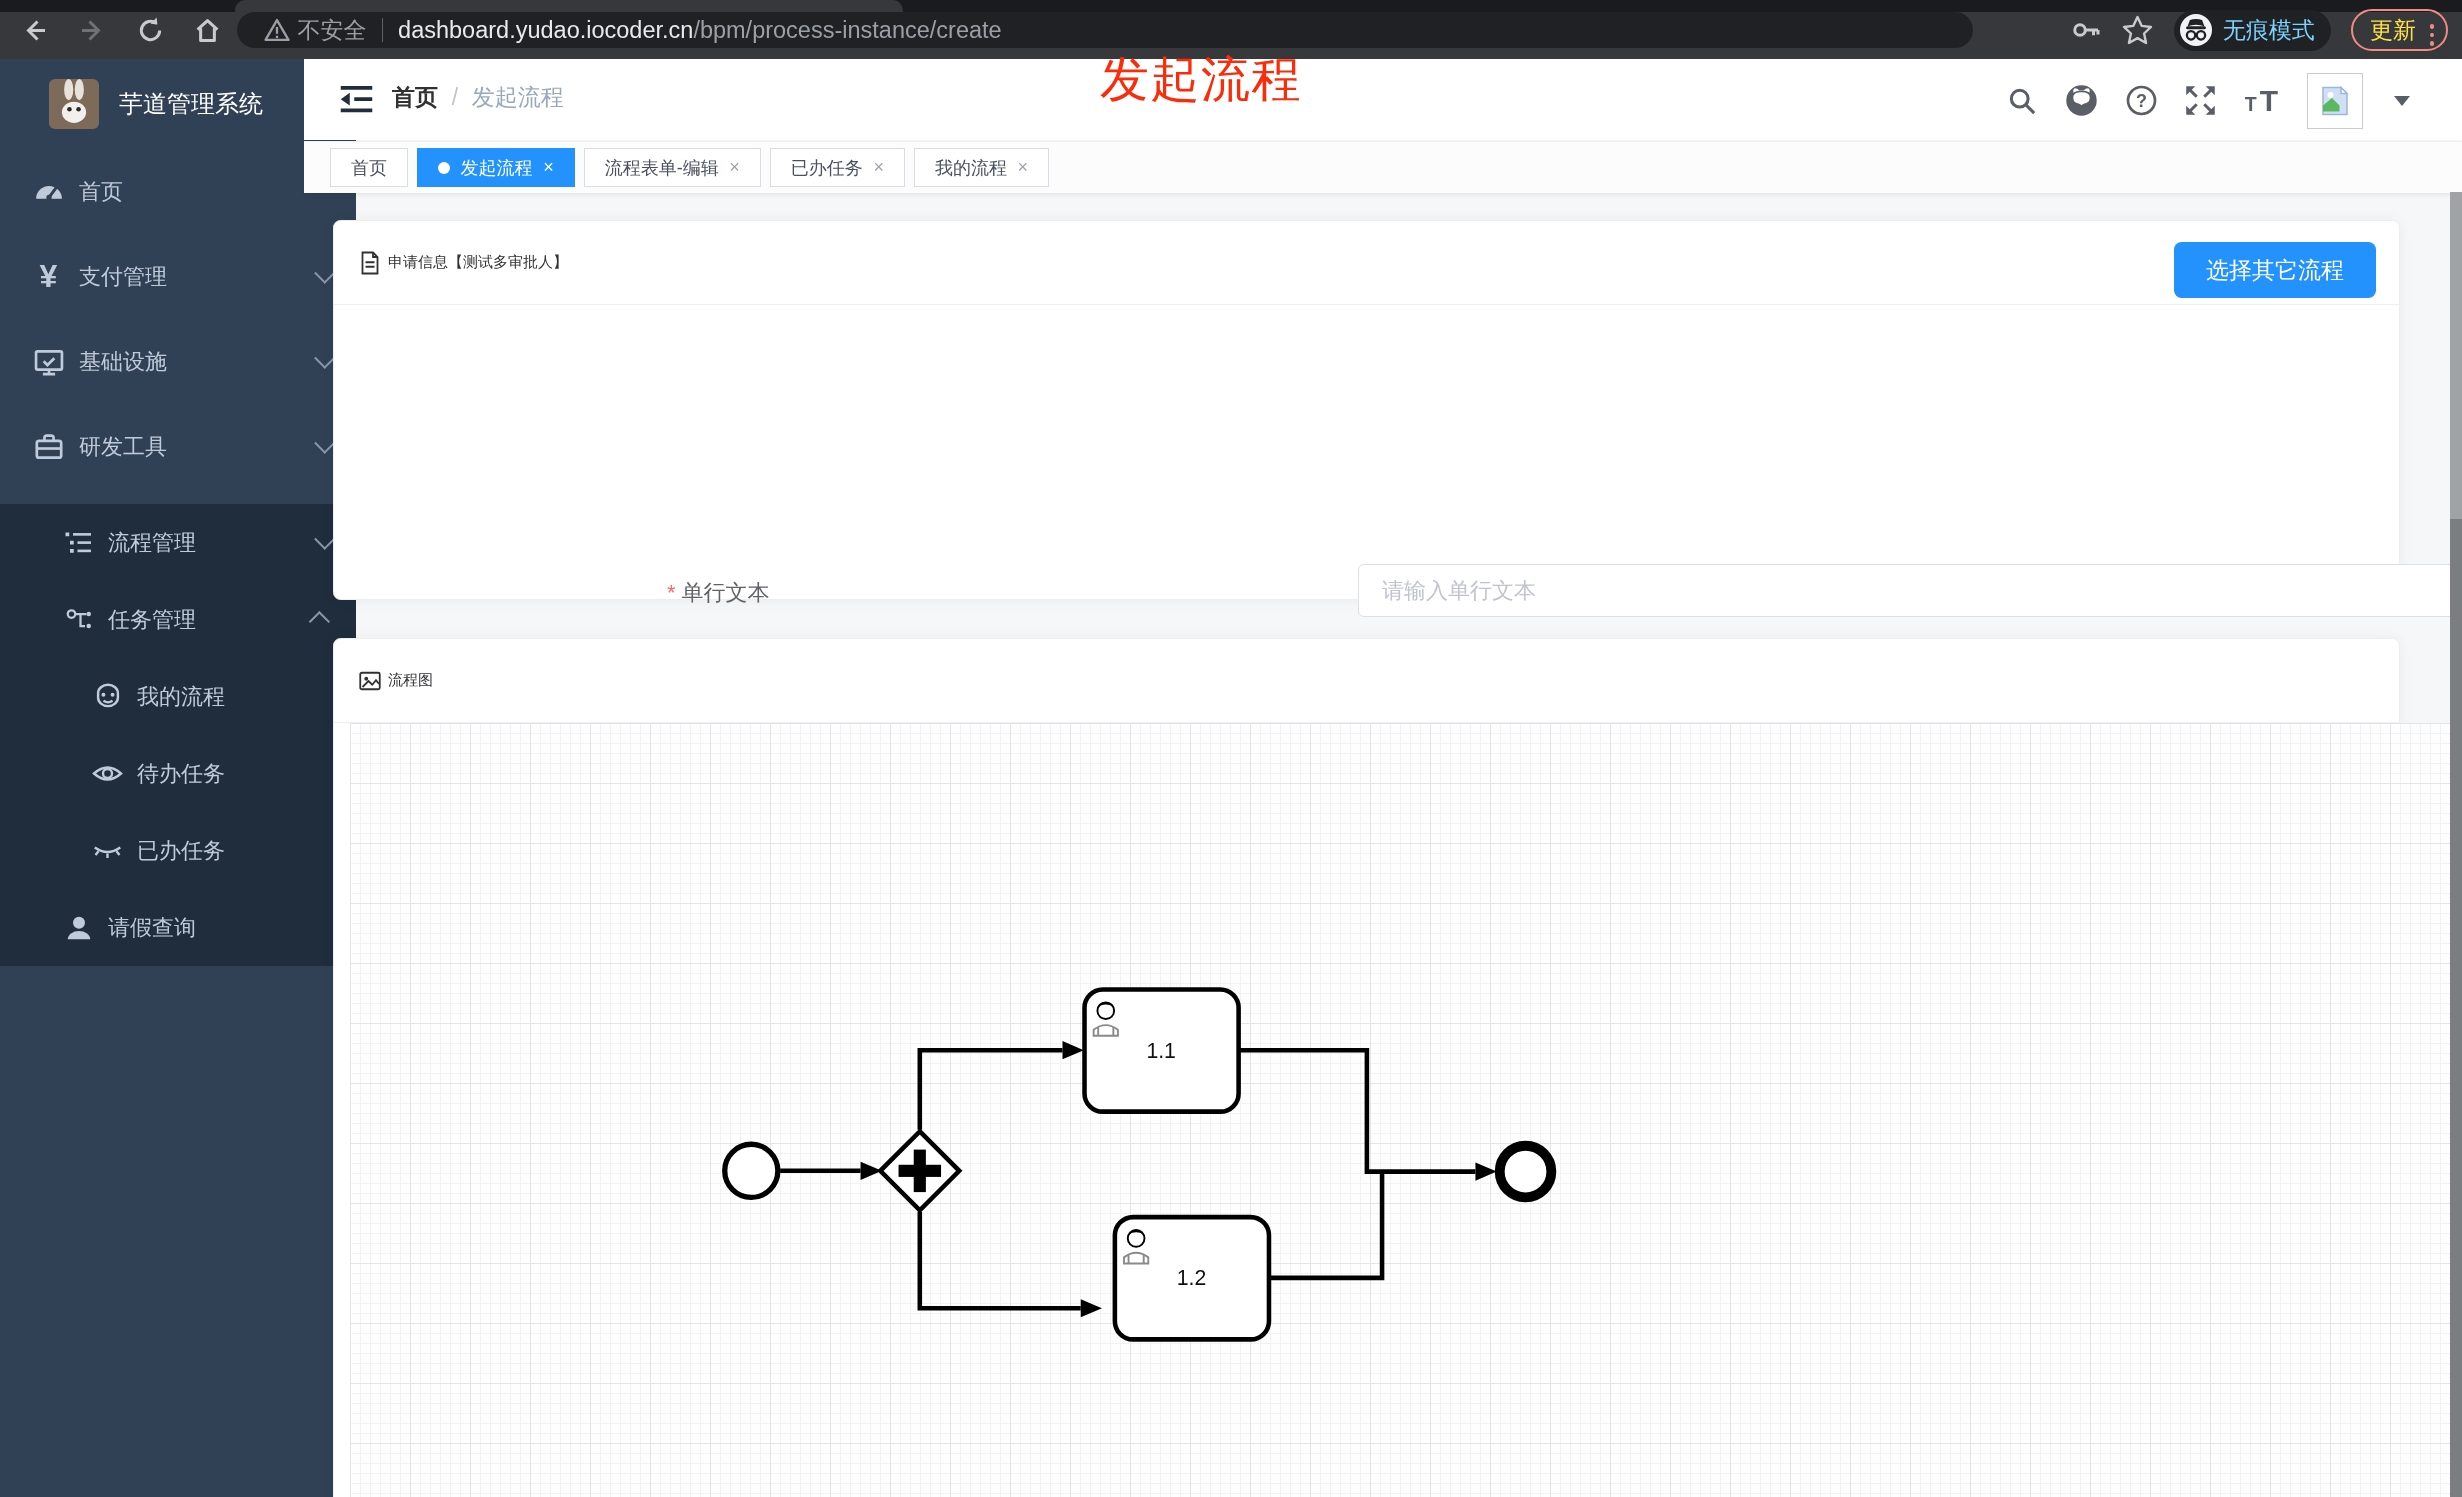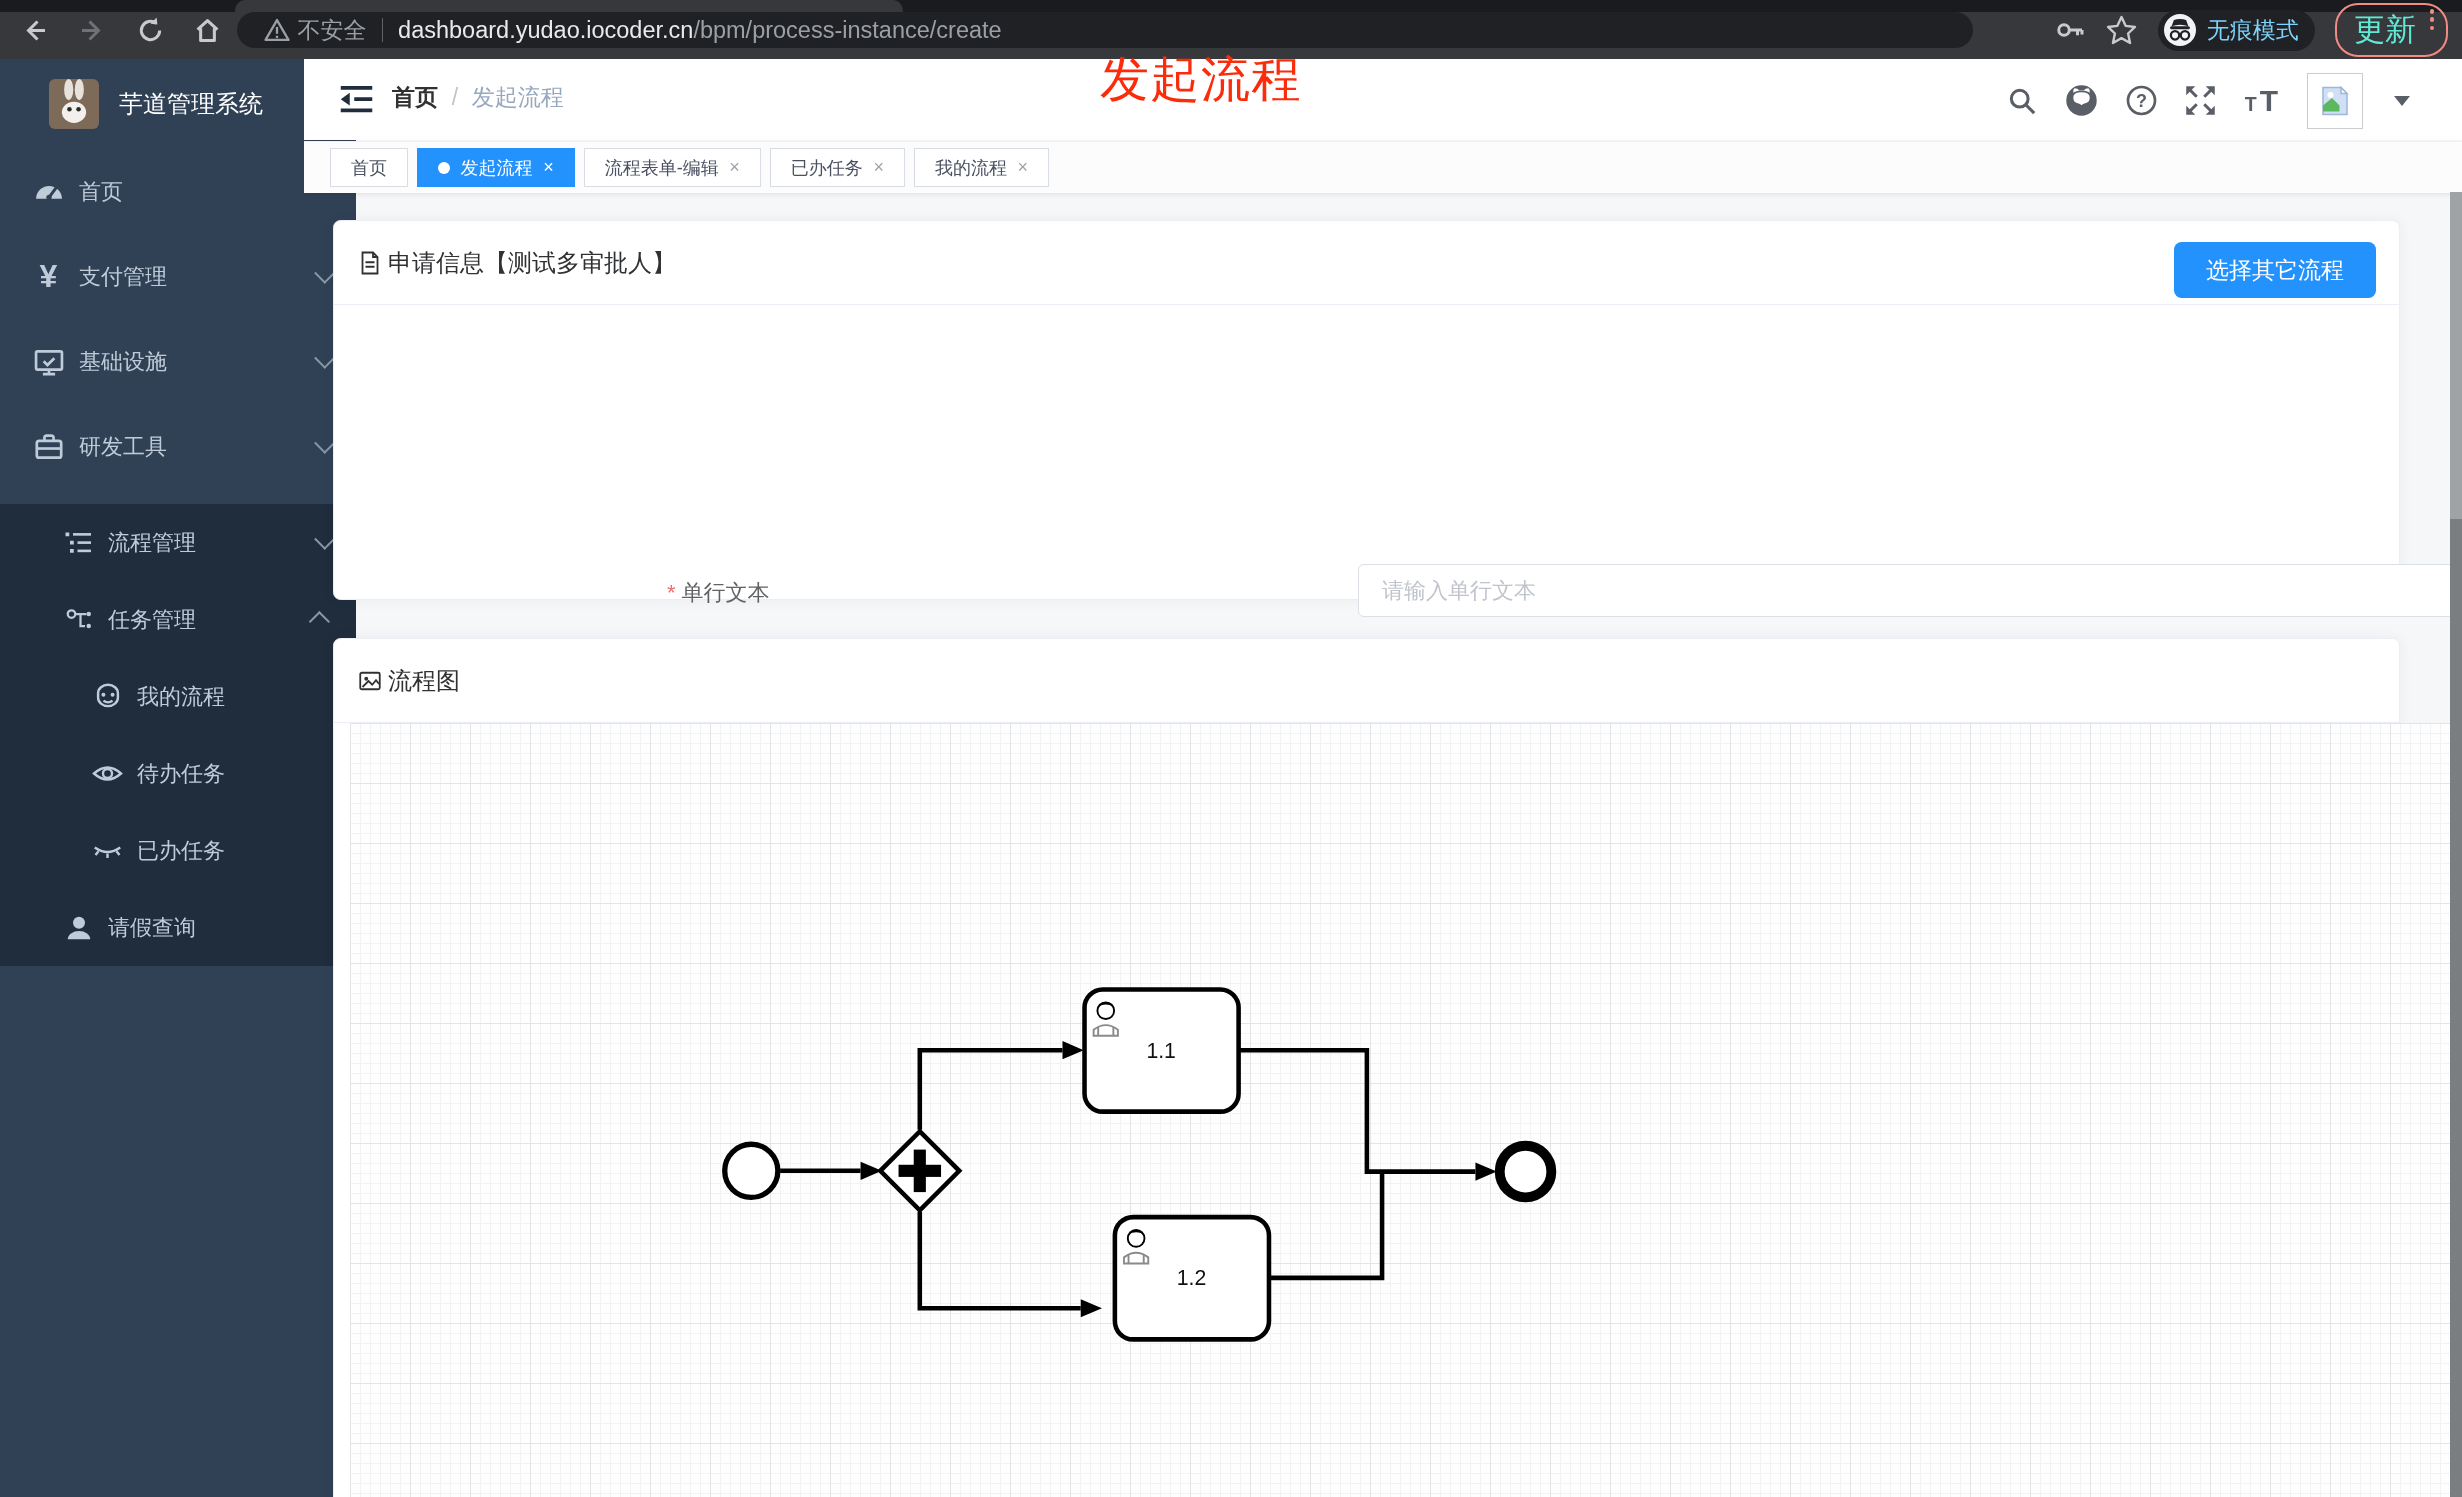--- a/index.html
+++ b/index.html
@@ -14,21 +14,21 @@
   .navbtn { position:absolute; top:13.7px; width:33px; height:33px; color:#c8cacd; display:flex; align-items:center; justify-content:center; }
   .navbtn svg { display:block; }
   .omnibox { position:absolute; left:237px; top:12px; width:1736px; height:36px; background:#202124; border-radius:20px; display:flex; align-items:center; color:#9aa0a6; font-size:23px; }
   .omni-sec { display:flex; align-items:center; gap:7.6px; margin-left:27px; }
   .omni-sep { width:1.5px; height:24px; background:#5f6368; margin:0 15px; }
   .url-host { color:#e8eaed; font-size:23.5px; }
   .url-path { color:#9aa0a6; font-size:23.5px; }
   .chrome-right { position:absolute; right:13.7px; top:10.6px; height:39px; display:flex; align-items:center; gap:20px; }
   .incog { display:flex; align-items:center; gap:10.6px; background:#202124; border-radius:23px; padding:4.6px 16.7px 4.6px 6px; color:#7dd3fc; font-size:23px; }
   .incog-badge { width:32px; height:32px; border-radius:50%; background:#f1f3f4; position:relative; }
-  .update-pill { display:flex; align-items:flex-start; gap:13.7px; border:2.3px solid #f28b82; border-radius:23px; padding:3.8px 12px 3.8px 16.7px; color:#5eead4; font-size:31px; }
+  .update-pill { display:flex; align-items:flex-end; gap:13.7px; border:2.3px solid #f28b82; border-radius:23px; padding:3.8px 12px 3.8px 16.7px; color:#fde047; font-size:23px; }
   .dots3 { display:flex; flex-direction:column; gap:3.8px; }
   .dots3 i { width:4.6px; height:4.6px; border-radius:50%; background:#f28b82; }
 
   
   .sidebar { position:absolute; left:0; top:59px; width:356px; height:1439px; background:#304156; color:#bfcbd9; }
   .logo-row { height:90px; display:flex; align-items:center; padding-left:49px; gap:20px; }
   .logo-img { width:50px; height:50px; border-radius:6px; overflow:hidden; flex:0 0 auto; }
   .logo-title { color:#ffffff; font-size:24px; }
   .menu-item { height:85px; display:flex; align-items:center; position:relative; font-size:22px; cursor:pointer; }
   .menu-item .mi-icon { position:absolute; left:32px; width:33px; height:33px; display:flex; align-items:center; justify-content:center; }
@@ -57,21 +57,21 @@
 
   .tabstrip2 { position:absolute; left:304px; top:141px; width:2159px; height:52px; background:#fcfcfc; border-top:1.5px solid #f0f0f0; box-shadow:0 1.5px 4.6px rgba(0,0,0,.08); display:flex; align-items:center; padding-left:26px; gap:9px; }
   .vtab { height:39px; border:1.5px solid #d8dce5; background:#fff; color:#495060; font-size:18px; display:flex; align-items:center; padding:0 20px; gap:10.6px; cursor:pointer; }
   .vtab .dot { width:12px; height:12px; border-radius:50%; background:#fff; }
   .vtab .x { font-size:18px; color:#9aa3b0; }
   .vtab.active { background:#2492fc; border-color:#2492fc; color:#fff; }
   .vtab.active .x { color:#fff; }
 
   
   .card { position:absolute; background:#fff; border:1.5px solid #ebeef5; border-radius:7.6px; box-shadow:0 0 13.7px rgba(0,0,0,.05); }
-  .card-head { height:84px; display:flex; align-items:center; padding:0 24px; border-bottom:1.5px solid #ebeef5; color:#303133; font-size:24px; gap:6px; }
+  .card-head { height:84px; display:flex; align-items:center; padding:0 24px; border-bottom:1.5px solid #ebeef5; color:#303133; font-size:15px; gap:6px; }
   .card1 { left:333px; top:220px; width:2067px; height:380px; }
   .card2 { left:333px; top:638px; width:2067px; height:911px; }
   .pick-btn { position:absolute; right:23px; top:21px; height:56px; background:#2492fc; color:#fff; font-size:23px; border:none; border-radius:7.6px; padding:0 32px; cursor:pointer; }
 
   .form-row { position:absolute; display:flex; align-items:center; }
   .f-label { font-size:22px; color:#606266; }
   .f-req { color:#f56c6c; margin-right:6px; font-size:22px; }
   .text-input { position:absolute; left:691px; top:-13.7px; width:1200px; height:53px; border:1.5px solid #dcdfe6; border-radius:6px; font-size:22px; padding:0 23px; color:#303133; outline:none; font-family:inherit; }
   .text-input::placeholder { color:#c0c4cc; }
   .cb-group { position:absolute; left:691px; top:-12px; display:flex; gap:53px; }

